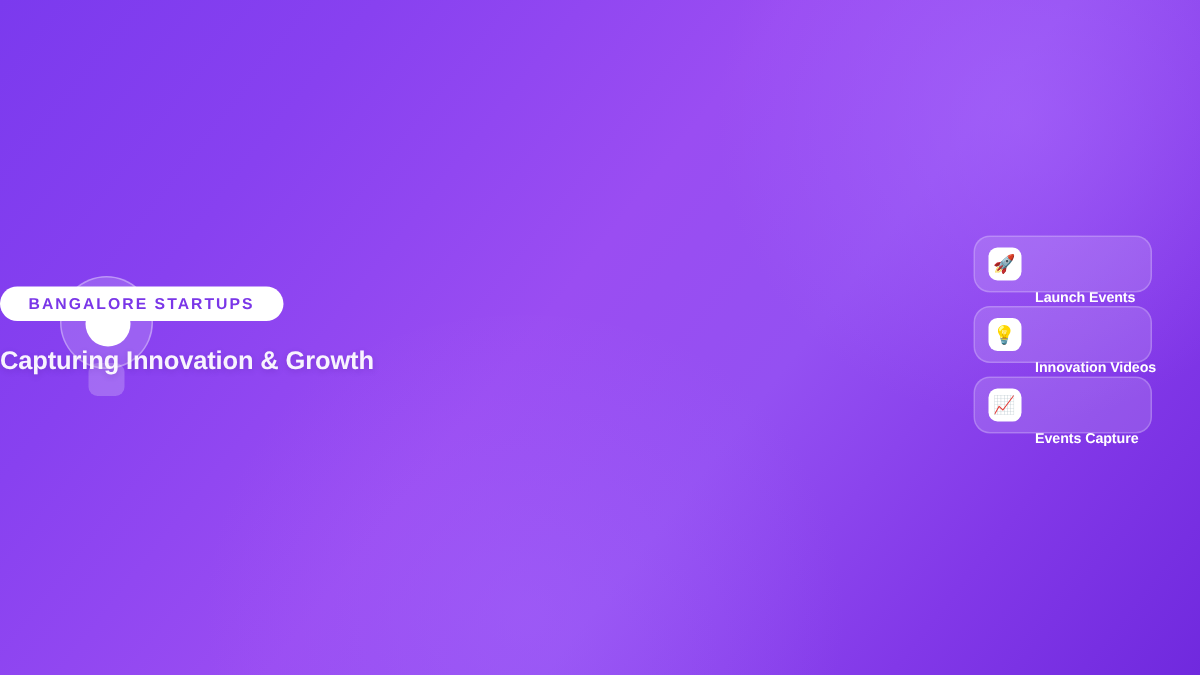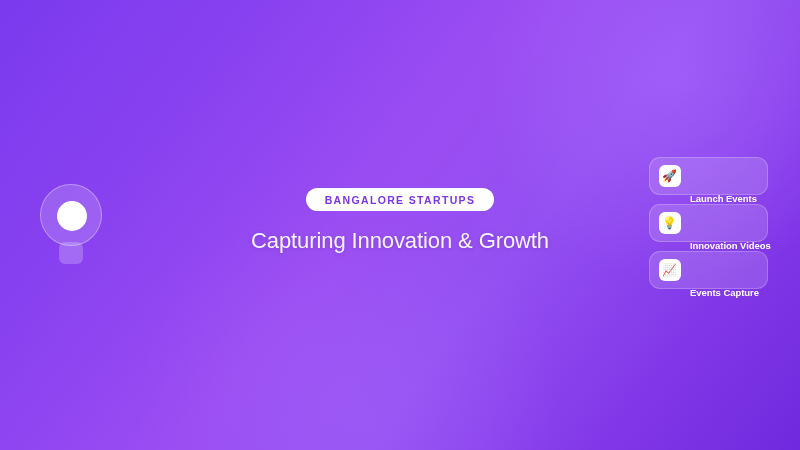--- a/index.html
+++ b/index.html
@@ -94,21 +94,21 @@
 
   
   #hero {
     position: absolute;
     left: 0;
     top: 0;
     width: 800px;
     height: 450px;
     display: flex;
     flex-direction: column;
-    align-items: center;
+    align-items: flex-start;
     justify-content: center;
     padding-bottom: 8px;
   }
 
   #badge {
     display: inline-block;
     background: #FFFFFF;
     color: #7A36E8;
     font-size: 10.5px;
     font-weight: bold;
@@ -127,22 +127,22 @@
     line-height: 1.08;
     text-align: center;
     letter-spacing: -0.8px;
     text-shadow: 0 3px 7px rgba(60,10,120,0.30);
     max-width: 430px;
   }
 
   #hero-subtitle {
     margin-top: 17px;
     color: rgba(255,255,255,0.94);
-    font-size: 22px;
-    font-weight: normal;
+    font-size: 17px;
+    font-weight: bold;
     text-align: center;
     letter-spacing: -0.1px;
     text-shadow: 0 1px 4px rgba(60,10,120,0.20);
   }
 
   
   #feature-cards {
     position: absolute;
     right: 32px;
     top: 157px;

